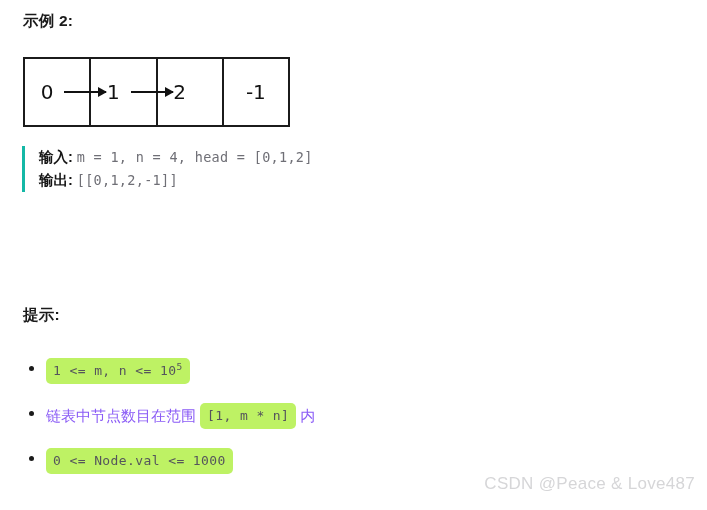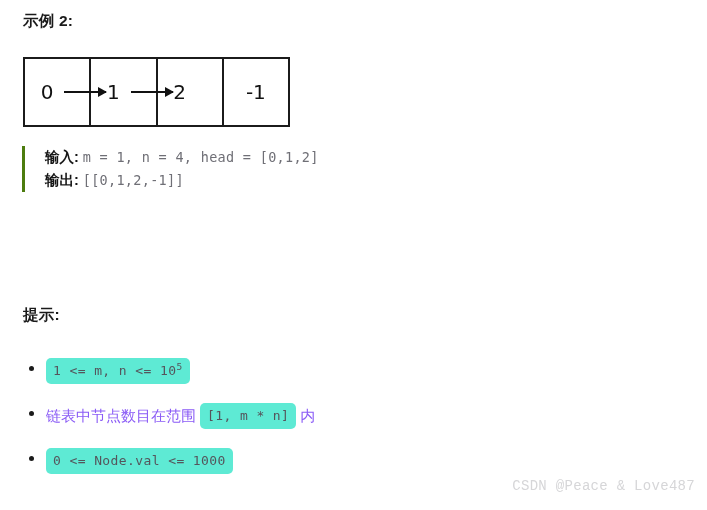--- a/index.html
+++ b/index.html
@@ -84,22 +84,22 @@
     border-bottom: 5px solid transparent;
     border-left: 9px solid #111111;
   }
 
   
   .quote {
     position: absolute;
     left: 22px;
     top: 146px;
     width: 560px;
-    border-left: 3px solid #4d7c0f;
-    padding-left: 20px;
+    border-left: 3px solid #14b8a6;
+    padding-left: 14px;
     box-sizing: border-box;
   }
   .quote-line {
     font-size: 14px;
     line-height: 23px;
     white-space: nowrap;
   }
   .io-label {
     font-weight: bold;
     color: #151515;
@@ -147,21 +147,21 @@
     position: absolute;
     left: 6px;
     top: 8px;
     width: 5px;
     height: 5px;
     border-radius: 50%;
     background: #1b1b1b;
   }
   code.inline {
     display: inline-block;
-    background: #5eead4;
+    background: #bef264;
     border-radius: 5px;
     padding: 2px 7px 3px 7px;
     font-family: "DejaVu Sans Mono", "Liberation Mono", monospace;
     font-size: 13px;
     color: #55555c;
     letter-spacing: 0.4px;
     vertical-align: middle;
   }
   code.inline sup {
     font-size: 9.5px;
@@ -173,22 +173,22 @@
     font-size: 15px;
     color: #8b5cf6;
     vertical-align: middle;
   }
 
   
   .watermark {
     position: absolute;
     right: 12px;
     bottom: 16px;
-    font-family: Liberation Mono, monospace;
-    font-size: 14px;
+    font-family: Liberation Sans, sans-serif;
+    font-size: 17px;
     color: #d6d6d8;
     letter-spacing: 0.3px;
     white-space: nowrap;
     user-select: none;
   }
 </style>
 </head>
 <body>
 
 <div class="section-title" id="example-title">示例 2:</div>

